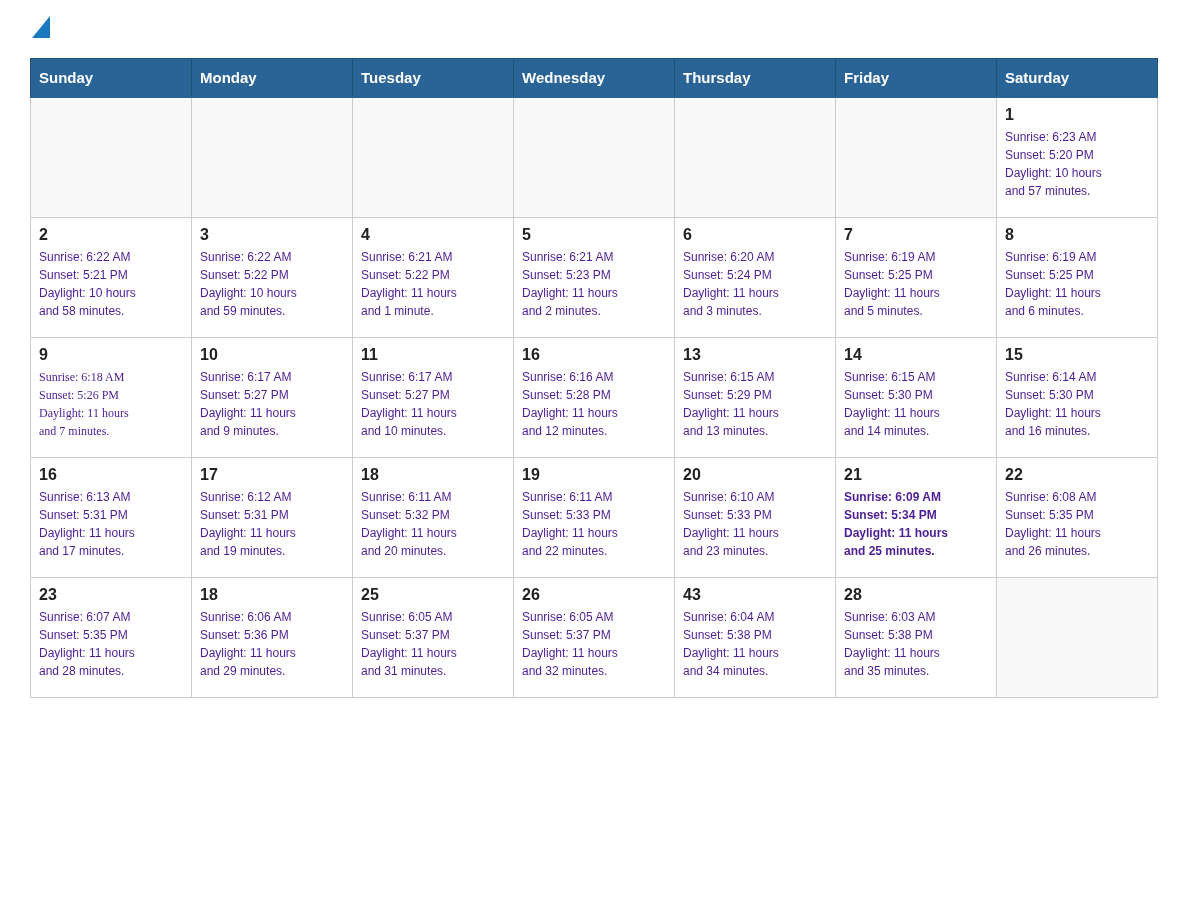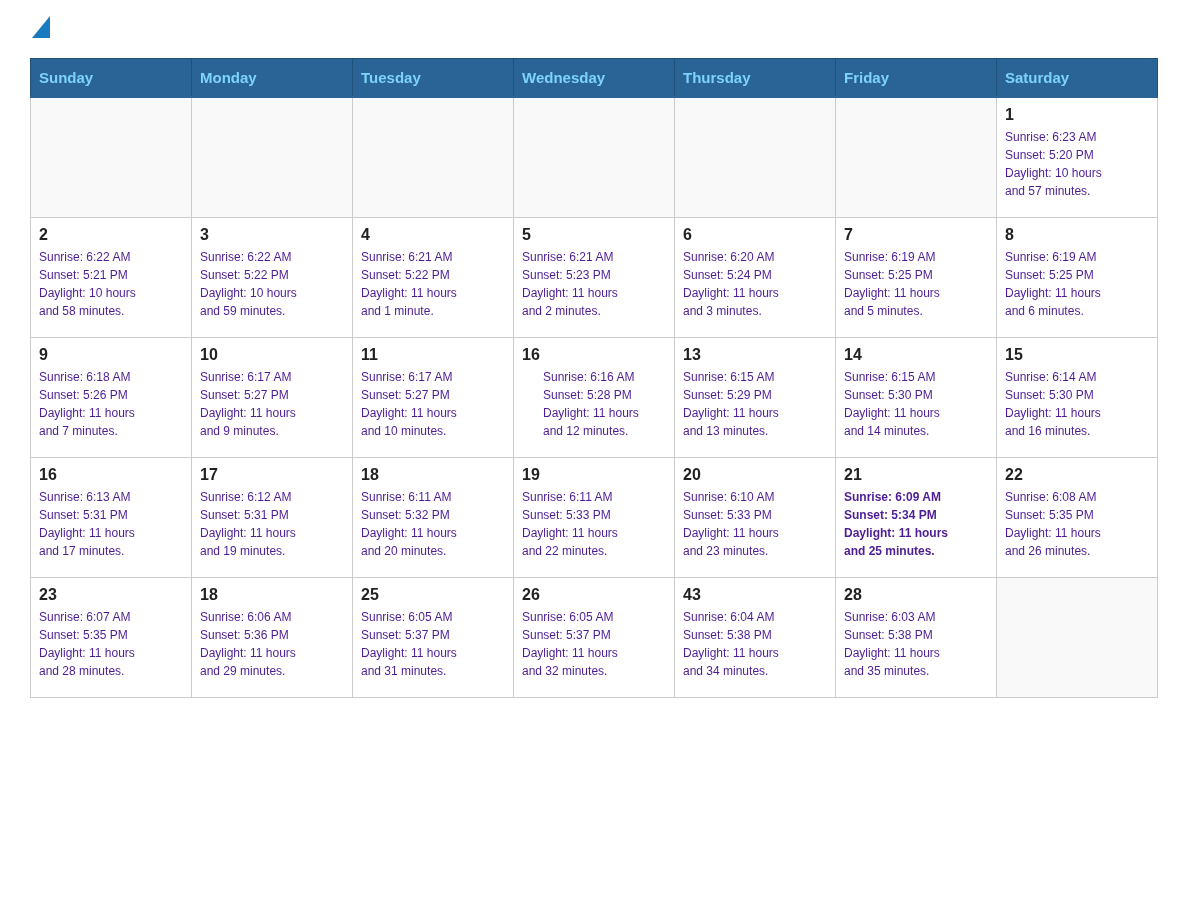--- a/index.html
+++ b/index.html
@@ -30,21 +30,21 @@
       color: #444;
       margin-top: 4px;
     }
     .calendar {
       width: 100%;
       border-collapse: collapse;
       table-layout: fixed;
     }
     .calendar thead tr th {
       background-color: #2a6496;
-      color: #7dd3fc;
+      color: #ffffff;
       padding: 10px 8px;
       font-size: 15px;
       font-weight: bold;
       text-align: left;
       border: 1px solid #1e5276;
     }
     .calendar tbody tr td {
       vertical-align: top;
       border: 1px solid #ccc;
       padding: 8px 8px;
@@ -190,42 +190,42 @@
           <span class="day-number">8</span>
           <div class="day-info" style="white-space: pre-line;">Sunrise: 6:19 AM
 Sunset: 5:25 PM
 Daylight: 11 hours
 and 6 minutes.</div>
         </td>
       </tr>
       <tr>
         <td>
           <span class="day-number">9</span>
-          <div class="day-info" style="white-space: pre-line;">Sunrise: 6:18 AM
+          <div class="day-info" style="white-space: pre-line; font-family: Liberation Serif, serif;">Sunrise: 6:18 AM
 Sunset: 5:26 PM
 Daylight: 11 hours
 and 7 minutes.</div>
         </td>
         <td>
           <span class="day-number">10</span>
           <div class="day-info" style="white-space: pre-line;">Sunrise: 6:17 AM
 Sunset: 5:27 PM
 Daylight: 11 hours
 and 9 minutes.</div>
         </td>
         <td>
           <span class="day-number">11</span>
           <div class="day-info" style="white-space: pre-line;">Sunrise: 6:17 AM
 Sunset: 5:27 PM
 Daylight: 11 hours
 and 10 minutes.</div>
         </td>
         <td>
           <span class="day-number">16</span>
-          <div class="day-info" style="white-space: pre-line; margin-left: 21px;">Sunrise: 6:16 AM
+          <div class="day-info" style="white-space: pre-line;">Sunrise: 6:16 AM
 Sunset: 5:28 PM
 Daylight: 11 hours
 and 12 minutes.</div>
         </td>
         <td>
           <span class="day-number">13</span>
           <div class="day-info" style="white-space: pre-line;">Sunrise: 6:15 AM
 Sunset: 5:29 PM
 Daylight: 11 hours
 and 13 minutes.</div>

